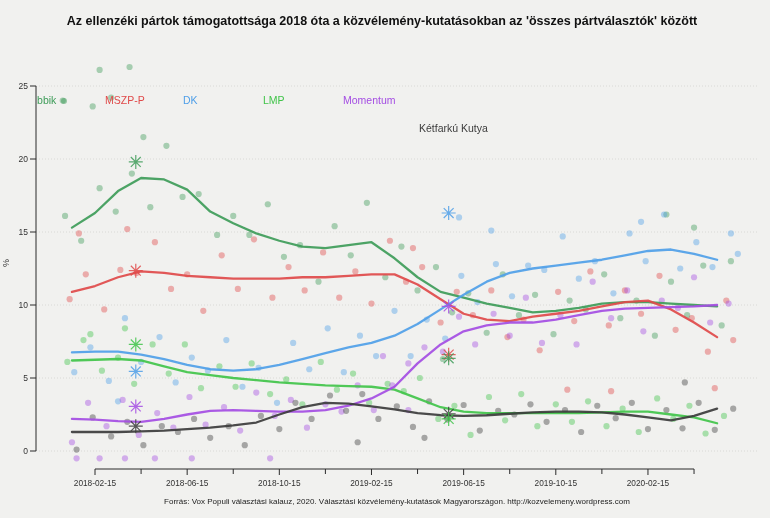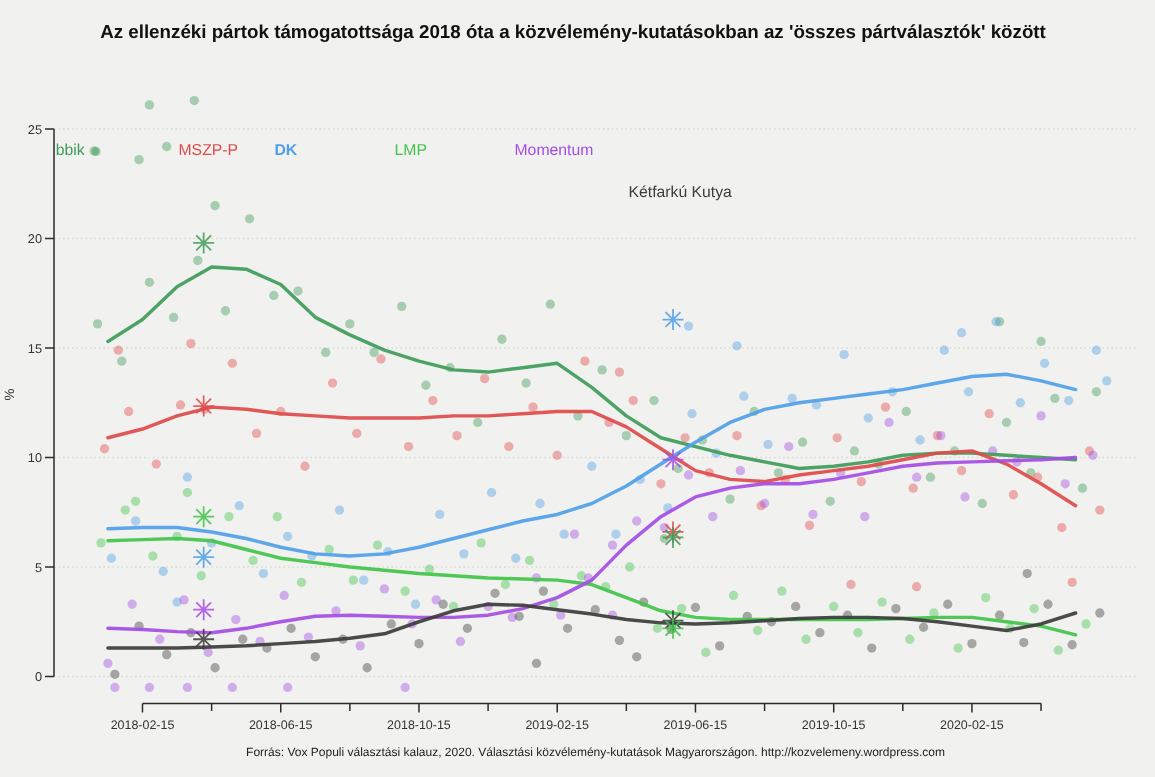--- a/index.html
+++ b/index.html
@@ -355,21 +355,21 @@
       <line x1="325.4" x2="325.4" y1="469" y2="474" stroke="#2b2b2b" stroke-width="1"></line>
       <line x1="417.56" x2="417.56" y1="469" y2="474" stroke="#2b2b2b" stroke-width="1"></line>
       <line x1="509.71999999999997" x2="509.71999999999997" y1="469" y2="474" stroke="#2b2b2b" stroke-width="1"></line>
       <line x1="601.88" x2="601.88" y1="469" y2="474" stroke="#2b2b2b" stroke-width="1"></line>
       <line x1="694.04" x2="694.04" y1="469" y2="474" stroke="#2b2b2b" stroke-width="1"></line>
     </svg>
   <div id="title">Az ellenzéki pártok támogatottsága 2018 óta a közvélemény-kutatásokban az 'összes pártválasztók' között</div>
   <div id="legend">
       <span id="leg-clip"><span class="leg-inner" style="color: rgb(62, 156, 89);">Jobbik</span></span>
       <span style="position: absolute; left: 61px; top: 4px; width: 6px; height: 6px; border-radius: 50%; background: rgb(62, 156, 89); opacity: 0.5;"></span>
-      <span class="leg-item" style="left: 105px; color: rgb(224, 74, 74); margin-left: 14px;">MSZP-P</span>
-      <span class="leg-item" style="left: 183px; color: rgb(79, 159, 232); font-weight: bold;">DK</span>
+      <span class="leg-item" style="left: 105px; color: rgb(224, 74, 74);">MSZP-P</span>
+      <span class="leg-item" style="left: 183px; color: rgb(79, 159, 232);">DK</span>
       <span class="leg-item" style="left: 263px; color: rgb(65, 196, 74); text-align: right;">LMP</span>
       <span class="leg-item" style="left: 343px; color: rgb(164, 77, 227);">Momentum</span>
       <span class="leg-item" style="left: 419px; color: rgb(60, 60, 60); margin-top: 28px;">Kétfarkú Kutya</span>
     </div>
   <div id="ylab">%</div>
   <div id="footer">Forrás: Vox Populi választási kalauz, 2020. Választási közvélemény-kutatások Magyarországon. http://kozvelemeny.wordpress.com</div>
 </div>
 
 </body></html>

